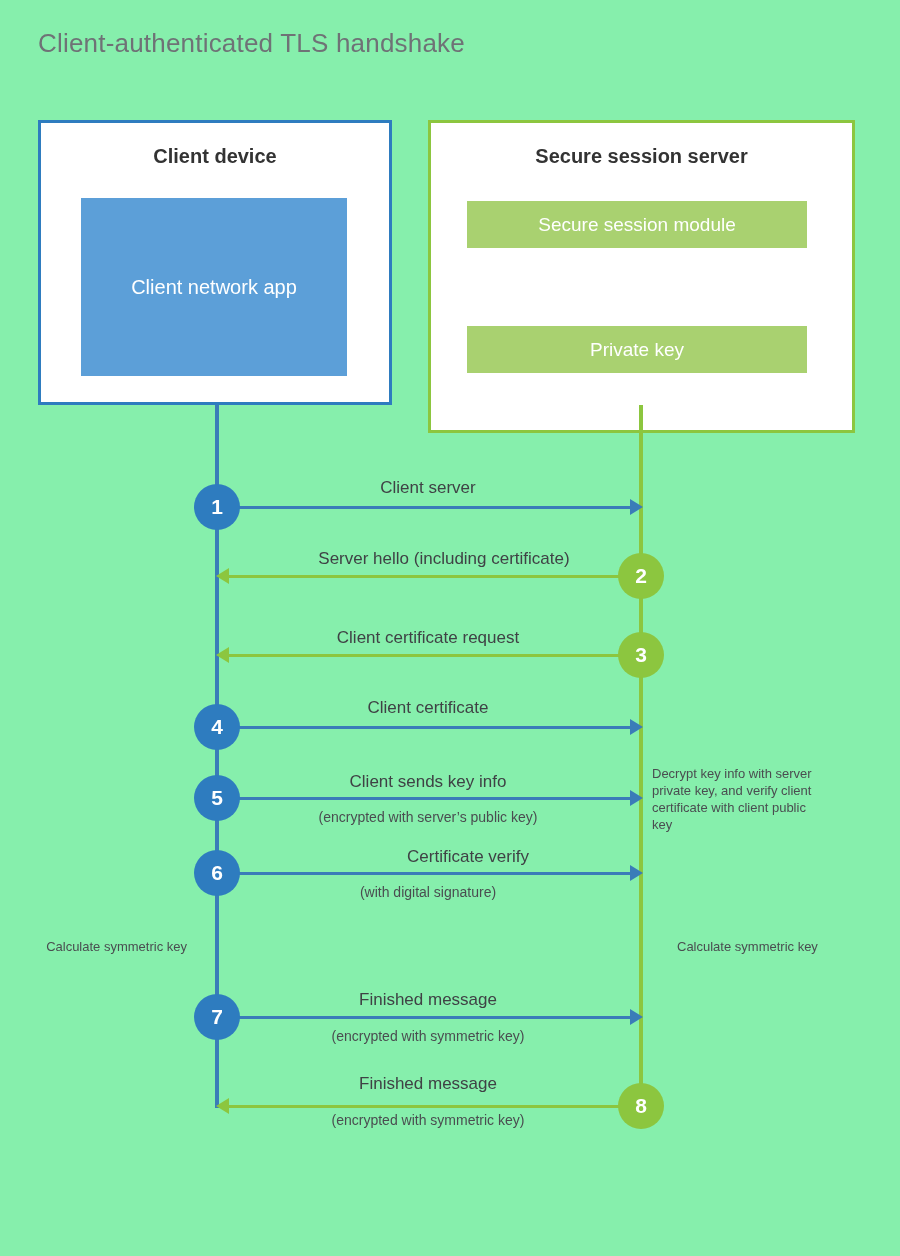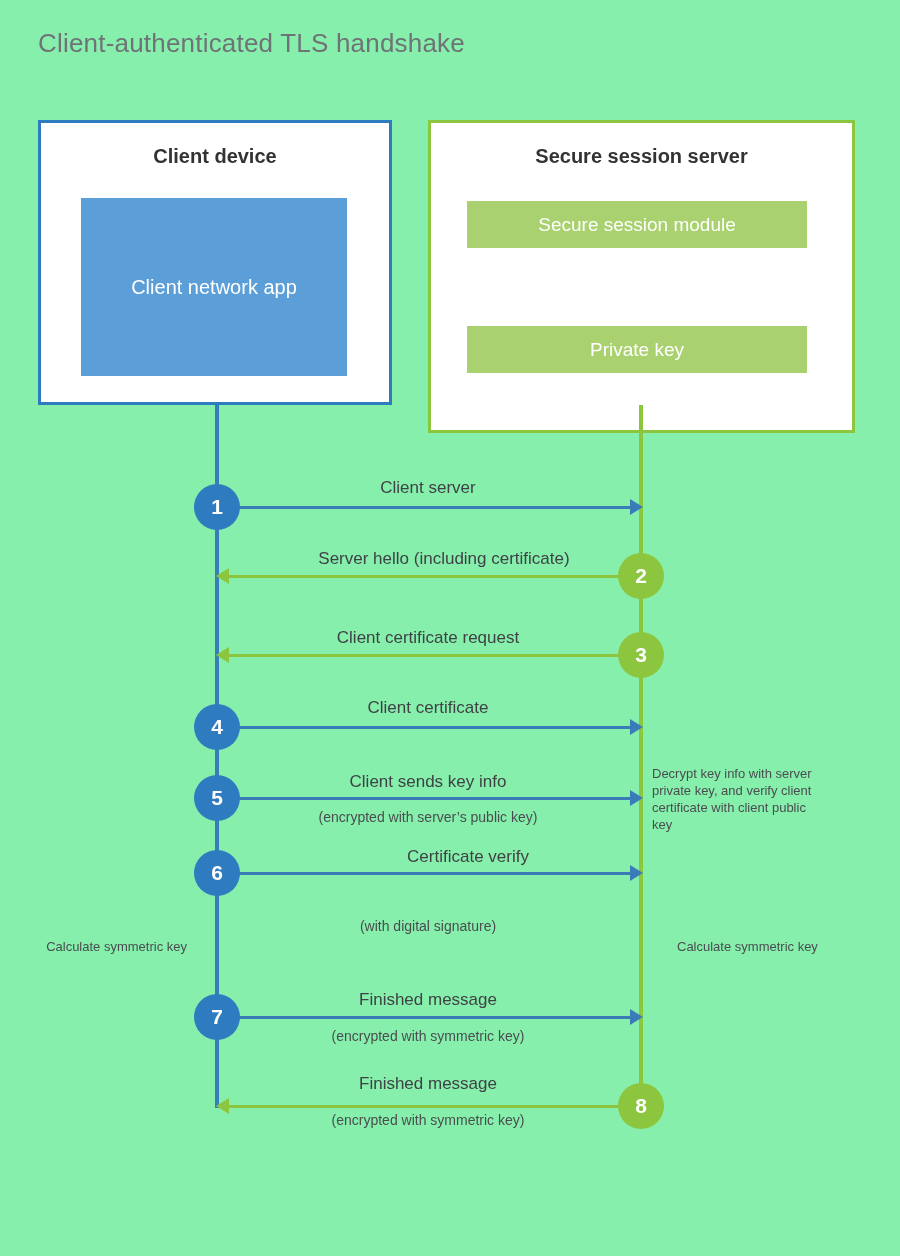--- a/index.html
+++ b/index.html
@@ -228,21 +228,21 @@
   <div class="msg-label" style="left:428px; top:772px;">Client sends key info</div>
   <div class="msg-line blue" style="left:217px; top:797px; width:415px;"></div>
   <div class="arrow-head right blue" style="left:630px; top:790px;"></div>
   <div class="step-circle blue" style="left:194px; top:775px;">5</div>
   <div class="msg-sublabel" style="left:428px; top:809px;">(encrypted with server’s public key)</div>
 
   <div class="msg-label" style="left:428px; top:847px;margin-left:40px;">Certificate verify</div>
   <div class="msg-line blue" style="left:217px; top:872px; width:415px;"></div>
   <div class="arrow-head right blue" style="left:630px; top:865px;"></div>
   <div class="step-circle blue" style="left:194px; top:850px;">6</div>
-  <div class="msg-sublabel" style="left:428px; top:884px;margin-top:34px;">(with digital signature)</div>
+  <div class="msg-sublabel" style="left:428px; top:884px;">(with digital signature)</div>
 
   <div class="msg-label" style="left:428px; top:990px;">Finished message</div>
   <div class="msg-line blue" style="left:217px; top:1016px; width:415px;"></div>
   <div class="arrow-head right blue" style="left:630px; top:1009px;"></div>
   <div class="step-circle blue" style="left:194px; top:994px;">7</div>
   <div class="msg-sublabel" style="left:428px; top:1028px;">(encrypted with symmetric key)</div>
 
   <div class="msg-label" style="left:428px; top:1074px;">Finished message</div>
   <div class="msg-line green" style="left:224px; top:1105px; width:417px;"></div>
   <div class="arrow-head left green" style="left:216px; top:1098px;"></div>

